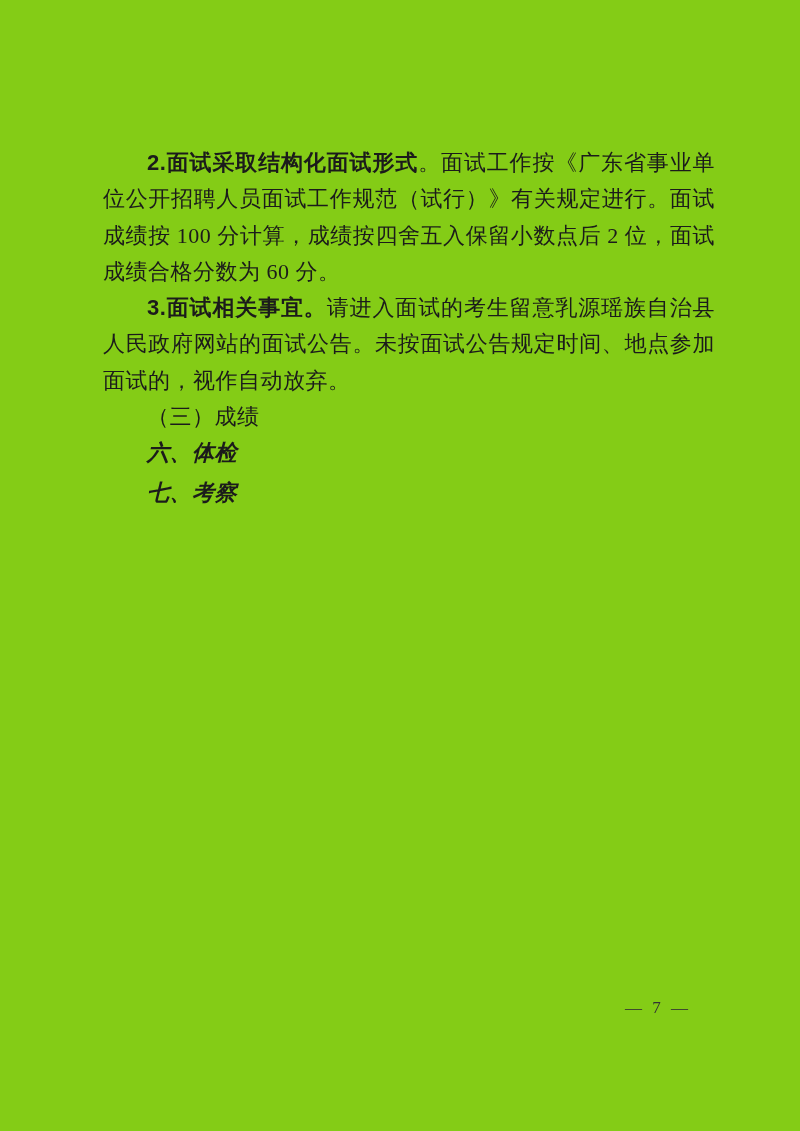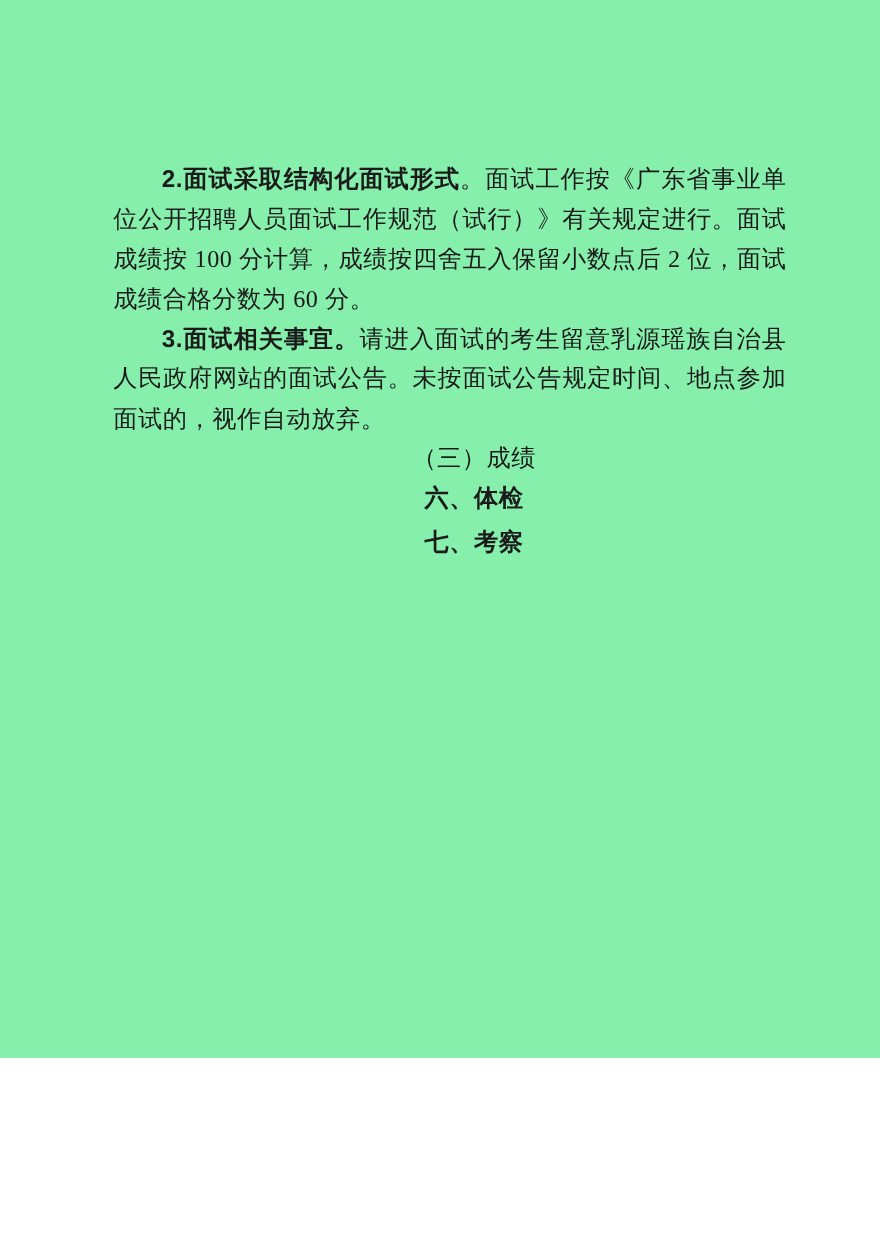--- a/index.html
+++ b/index.html
@@ -3,22 +3,22 @@
 <meta charset="utf-8">
 <style>
   html, body {
     margin: 0;
     padding: 0;
     background: #ffffff;
   }
   .page {
     position: relative;
     width: 800px;
-    height: 962px;
-    background: #86efac;
+    height: 1131px;
+    background: #84cc16;
     overflow: hidden;
     font-family: "Liberation Serif", "DejaVu Serif", serif;
     color: #1b1b1b;
   }
   .content {
     position: absolute;
     left: 103px;
     top: 145px;
     width: 612px;
     font-size: 22px;
@@ -30,24 +30,25 @@
     margin: 0;
     padding: 0;
     text-indent: 2em;
   }
   .lead,
   .section-heading {
     font-weight: bold;
     font-family: "Liberation Sans", "DejaVu Sans", sans-serif;
   }
   .section-heading {
-    text-align: center;
+    text-align: left;
+    font-style: italic;
   }
   .sub-heading {
-    text-align: center;
+    text-align: left;
   }
   .heading-gap {
     margin-top: 3px !important;
   }
   .page-number {
     position: absolute;
     left: 598px;
     top: 998px;
     width: 120px;
     text-align: center;

